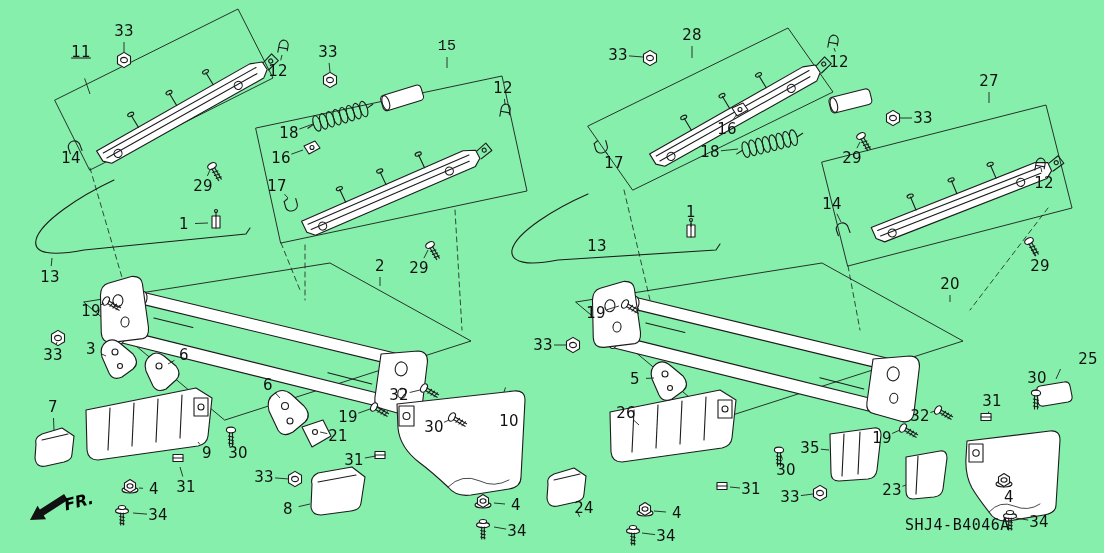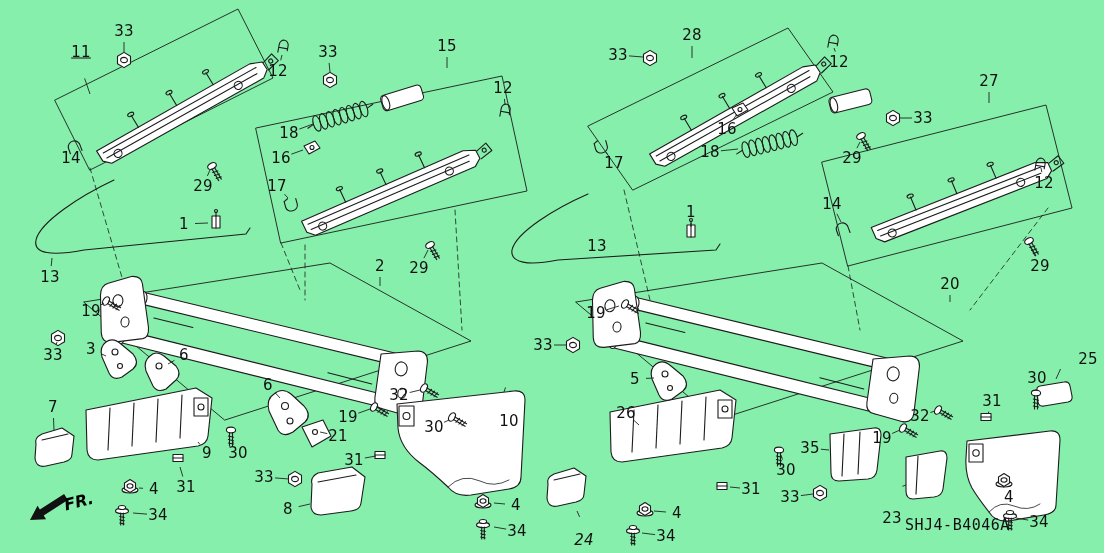--- a/index.html
+++ b/index.html
@@ -406,21 +406,21 @@
       <line x1="655.1" y1="534.6" x2="642" y2="533" stroke="#1c1c1c"></line>
       <line x1="1003.5" y1="487.5" x2="1002" y2="485" stroke="#1c1c1c"></line>
       <line x1="1028.2" y1="520.1" x2="1016" y2="518" stroke="#1c1c1c"></line>
     </svg>
 
   <div>
       <div class="callout" style="left: 124px; top: 31px;">33</div>
       <div class="callout" style="left: 81px; top: 52px; text-decoration: underline;">11</div>
       <div class="callout" style="left: 278px; top: 71px;">12</div>
       <div class="callout" style="left: 328px; top: 52px;">33</div>
-      <div class="callout" style="left: 447px; top: 46px;">15</div>
+      <div class="callout" style="left: 447px; top: 46px; font-family: Liberation Mono, monospace;">15</div>
       <div class="callout" style="left: 71px; top: 158px;">14</div>
       <div class="callout" style="left: 289px; top: 133px;">18</div>
       <div class="callout" style="left: 281px; top: 158px;">16</div>
       <div class="callout" style="left: 503px; top: 88px;">12</div>
       <div class="callout" style="left: 277px; top: 186px;">17</div>
       <div class="callout" style="left: 203px; top: 186px;">29</div>
       <div class="callout" style="left: 184px; top: 224px;">1</div>
       <div class="callout" style="left: 50px; top: 277px;">13</div>
       <div class="callout" style="left: 380px; top: 266px;">2</div>
       <div class="callout" style="left: 419px; top: 268px;">29</div>
@@ -464,25 +464,25 @@
       <div class="callout" style="left: 543px; top: 345px;">33</div>
       <div class="callout" style="left: 635px; top: 379px;">5</div>
       <div class="callout" style="left: 626px; top: 413px;">26</div>
       <div class="callout" style="left: 1065px; top: 359px; margin-left: 23px;">25</div>
       <div class="callout" style="left: 1037px; top: 378px;">30</div>
       <div class="callout" style="left: 992px; top: 401px;">31</div>
       <div class="callout" style="left: 920px; top: 416px;">32</div>
       <div class="callout" style="left: 882px; top: 438px;">19</div>
       <div class="callout" style="left: 810px; top: 448px;">35</div>
       <div class="callout" style="left: 786px; top: 470px;">30</div>
-      <div class="callout" style="left: 892px; top: 490px; margin-top: 28px;">23</div>
+      <div class="callout" style="left: 892px; top: 490px;">23</div>
       <div class="callout" style="left: 790px; top: 497px;">33</div>
       <div class="callout" style="left: 751px; top: 489px;">31</div>
       <div class="callout" style="left: 677px; top: 513px;">4</div>
-      <div class="callout" style="left: 584px; top: 540px; font-style: italic;">24</div>
+      <div class="callout" style="left: 584px; top: 508px;">24</div>
       <div class="callout" style="left: 666px; top: 536px;">34</div>
       <div class="callout" style="left: 1009px; top: 497px;">4</div>
       <div class="callout" style="left: 1039px; top: 522px;">34</div>
     </div>
 
   <div class="fr-label">FR.</div>
   <div class="diagram-code">SHJ4-B4046A</div>
 </div>
 
 </body></html>

